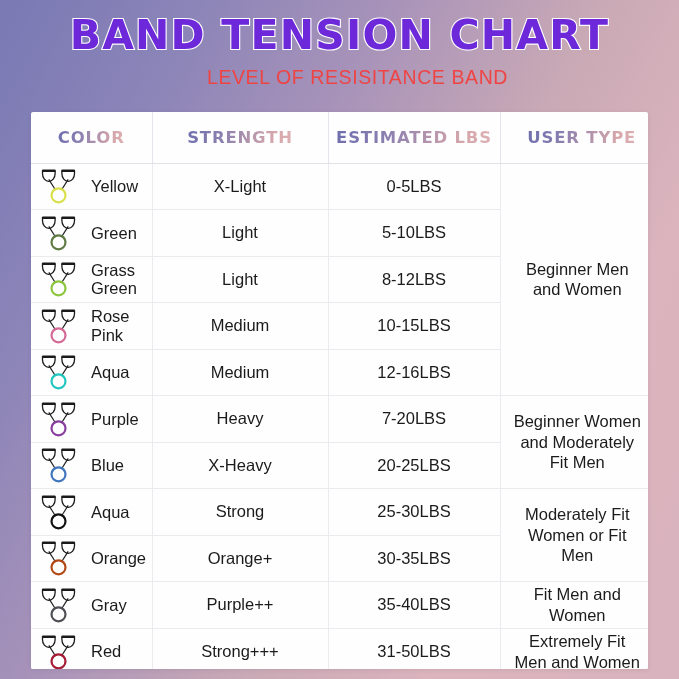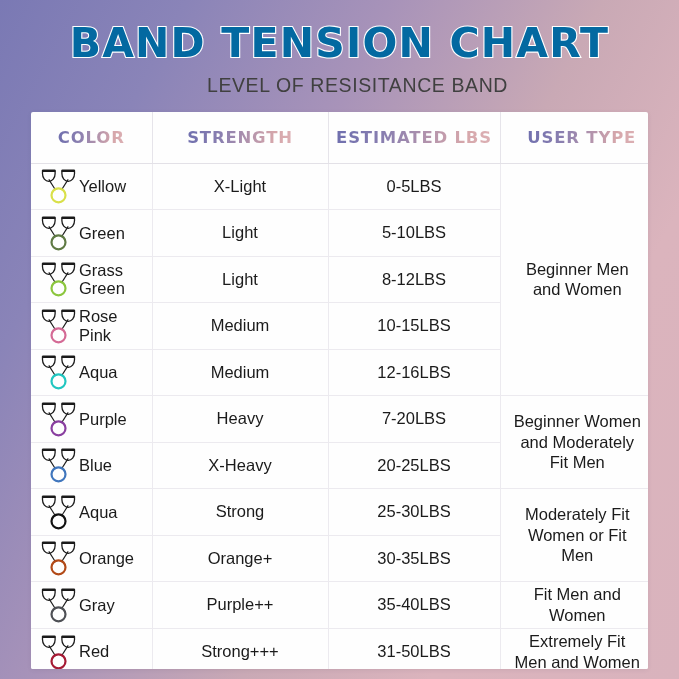--- a/index.html
+++ b/index.html
@@ -19,32 +19,31 @@
     position:relative;
   }
 
   
   #title-wrap { text-align:center; padding-top:14px; }
   #chart-title {
     font-family:"DejaVu Sans", sans-serif;
     font-weight:700;
     font-size:41px;
     letter-spacing:1.2px;
-    color:#0369a1;
+    color:#6d28d9;
     line-height:1.05;
     text-transform:uppercase;
     -webkit-text-stroke:2.2px #ffffff;
     paint-order:stroke fill;
-    margin-top:8px;
   }
   #chart-subtitle {
     margin-top:9px;
     font-size:19.5px;
     letter-spacing:0.6px;
-    color:#404040;
+    color:#ef4444;
     font-weight:400;
     text-transform:uppercase;
     padding-left:36px;
   }
 
   
   #table-card {
     position:absolute;
     left:31px; top:112px;
     width:617px; height:557px;
@@ -99,21 +98,21 @@
     background:#fefefe;
   }
   tbody tr:last-child td { border-bottom:none; }
   tbody td.cell-user { border-right:none; }
 
   td.cell-color {
     padding-left:9px;
     height:46.5px;
   }
   .color-cell-inner {
-    display:flex; align-items:center; gap:2px;
+    display:flex; align-items:center; gap:14px;
   }
   .color-name { line-height:1.12; font-size:16.5px; color:#1b1b1b; }
 
   td.cell-strength, td.cell-lbs {
     text-align:center;
   }
   td.cell-user {
     padding-left:12px; padding-right:6px;
     text-align:center;
     line-height:1.24;

